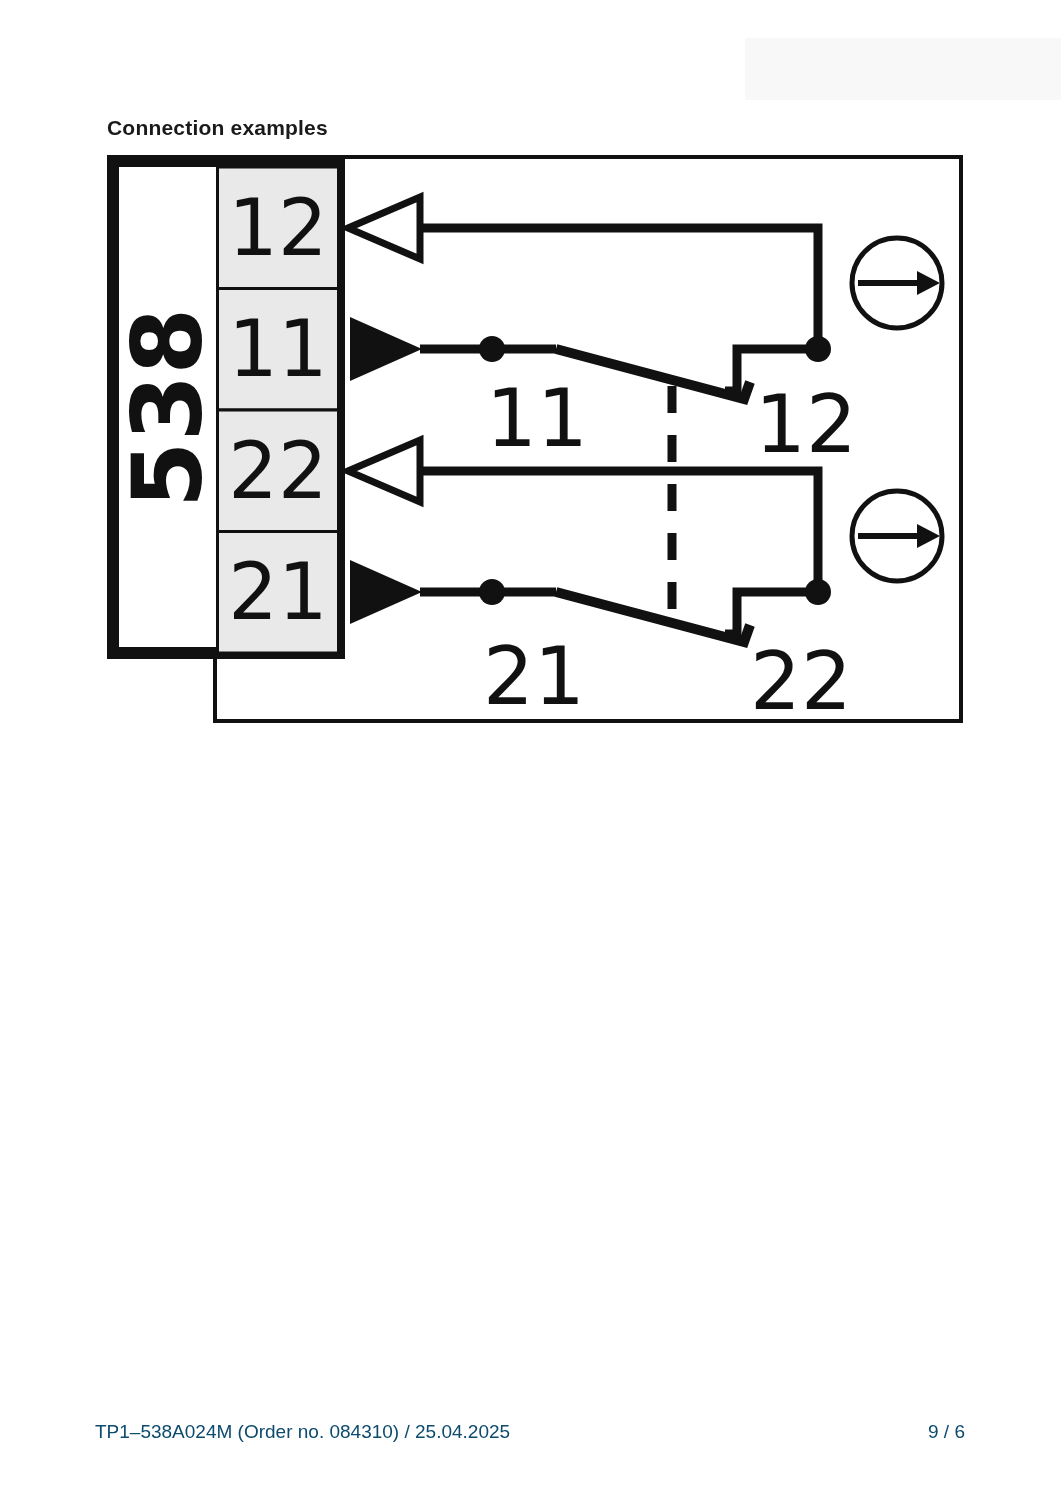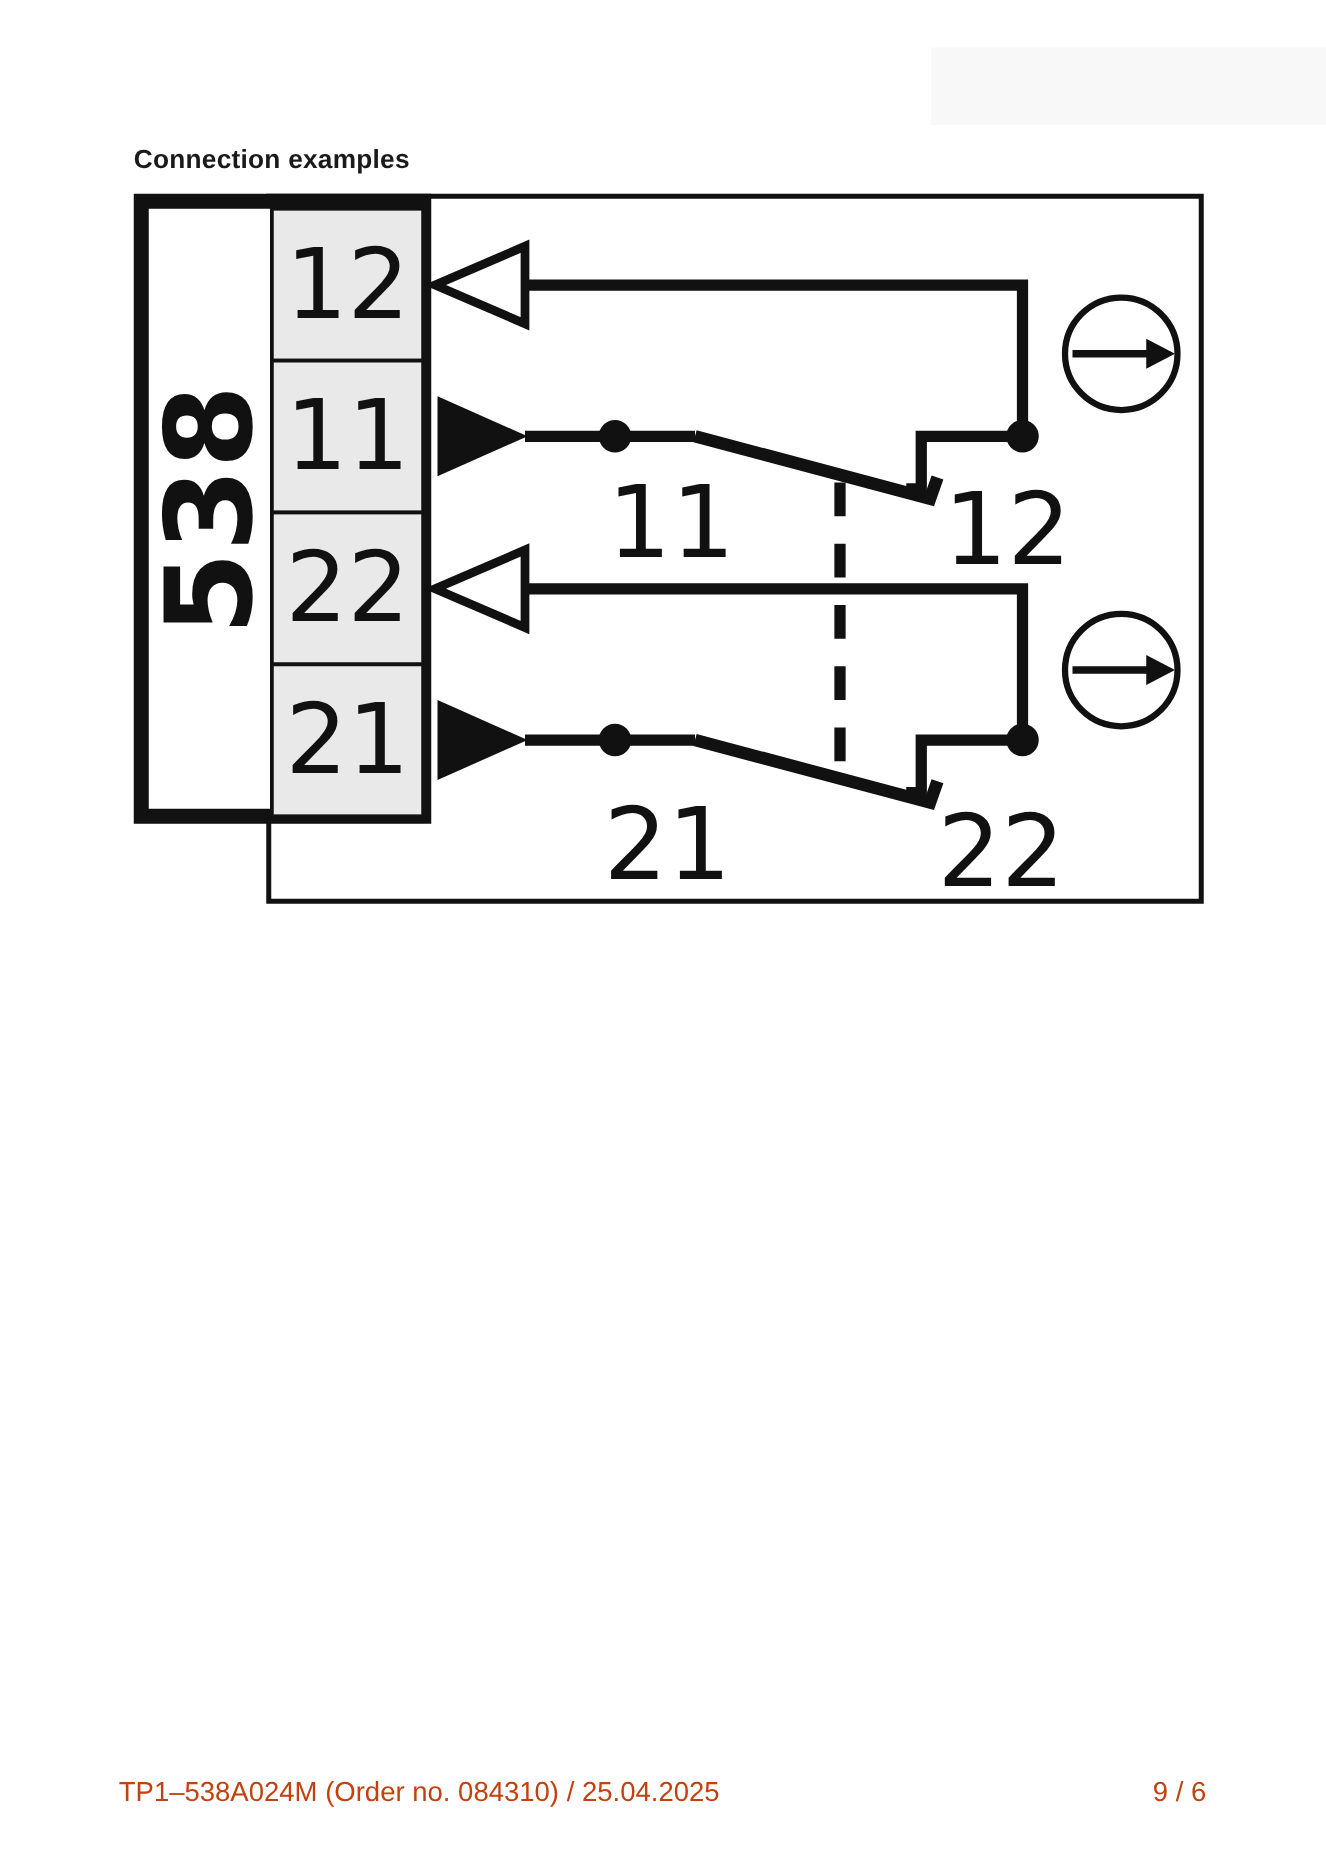--- a/index.html
+++ b/index.html
@@ -45,22 +45,22 @@
   .terminal-num { font-size: 78px; }
   .contact-num  { font-size: 80px; }
   .device-num   { font-size: 96px; font-weight: 700; }
   .footer {
     position: absolute;
     left: 95px;
     right: 96px;
     top: 1421px;
     display: flex;
     justify-content: space-between;
-    font-size: 22px;
-    color: #c2410c;
+    font-size: 19px;
+    color: #0c4a6e;
     gap: 12px;
   }
 </style>
 </head>
 <body>
 
 <div class="page">
 
   <div class="shade"></div>
 

